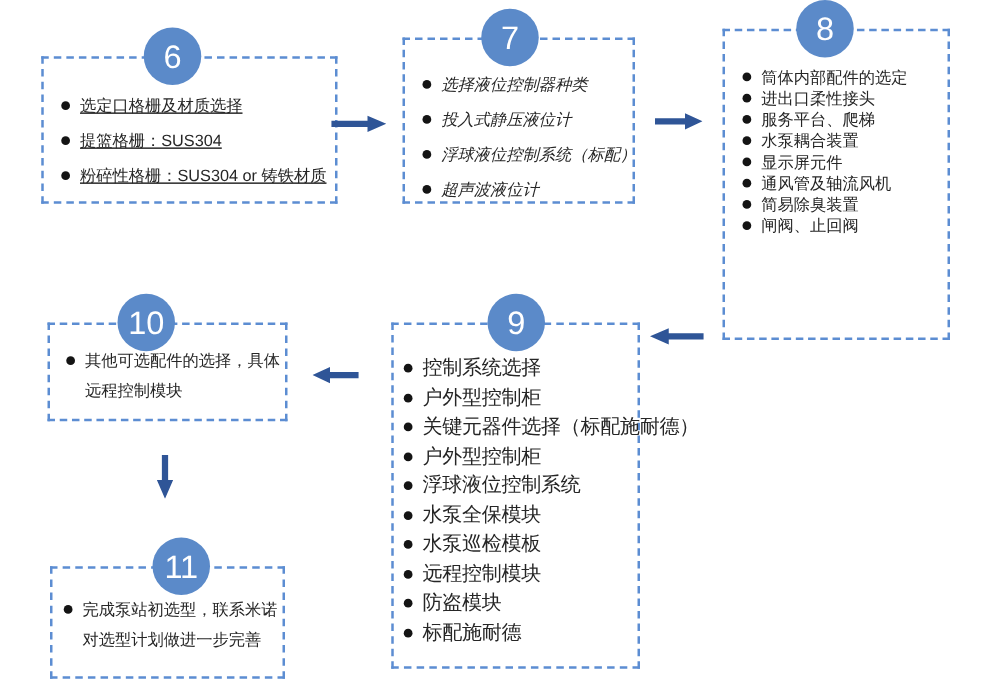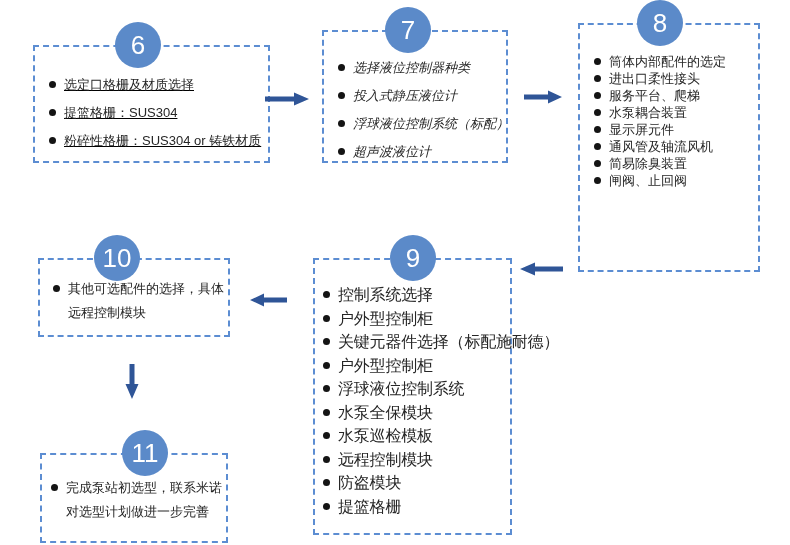--- a/index.html
+++ b/index.html
@@ -155,21 +155,21 @@
       <li>
           <span class="dot"></span>
           <span>远程控制模块</span>
         </li>
       <li>
           <span class="dot"></span>
           <span>防盗模块</span>
         </li>
       <li>
           <span class="dot"></span>
-          <span>提篮格栅</span>
+          <span>标配施耐德</span>
         </li>
     </ul>
   </div>
 
   <div class="box b10" style="left:38px;top:258px;width:192px;height:79px">
     <div class="circle" style="left:54px">10</div>
     <ul class="items">
       <li>
           <span class="dot"></span>
         <span class="lines">

